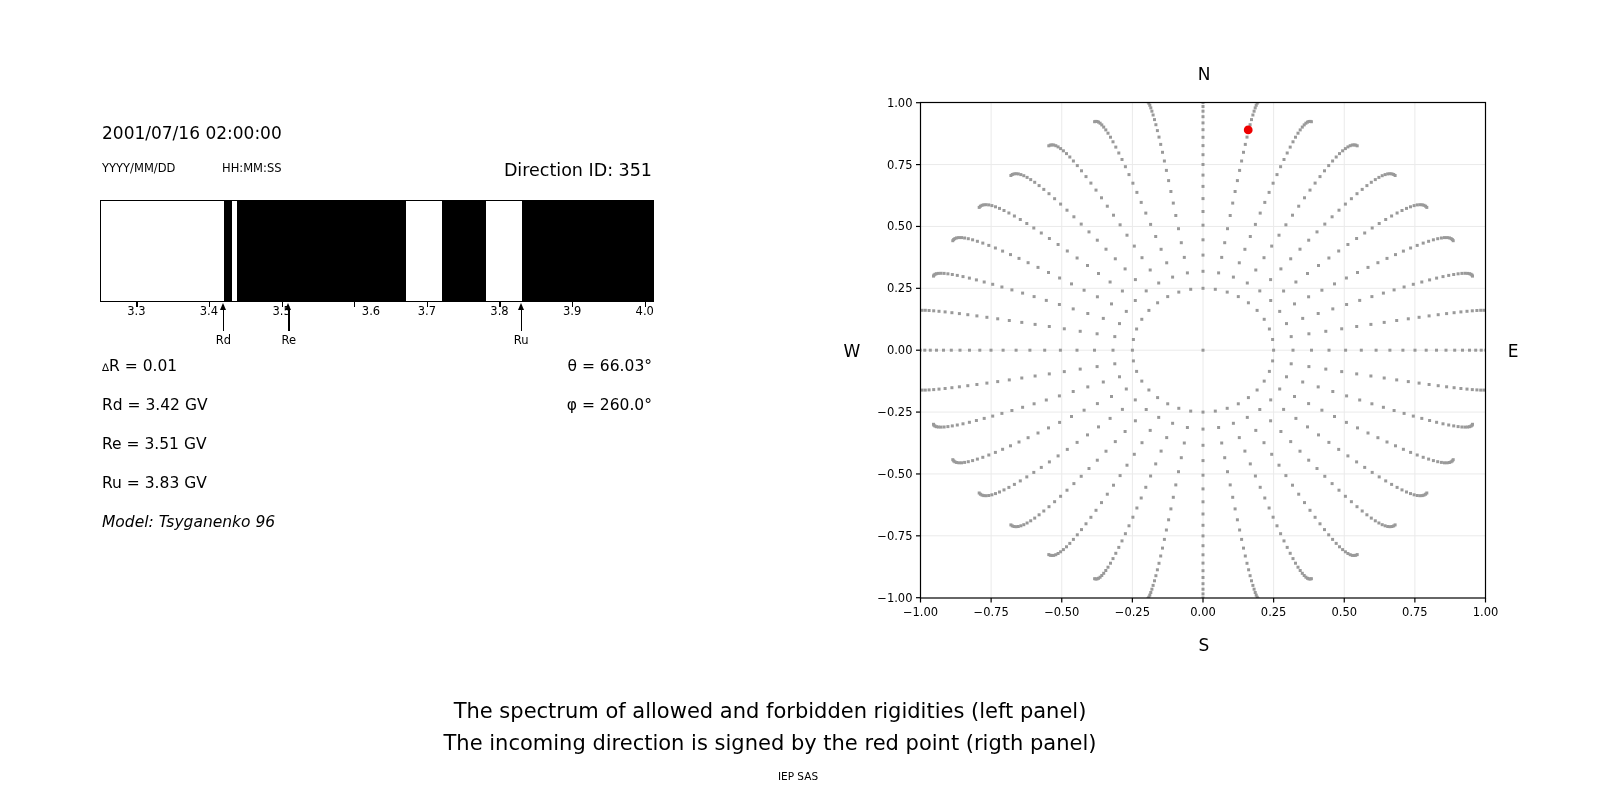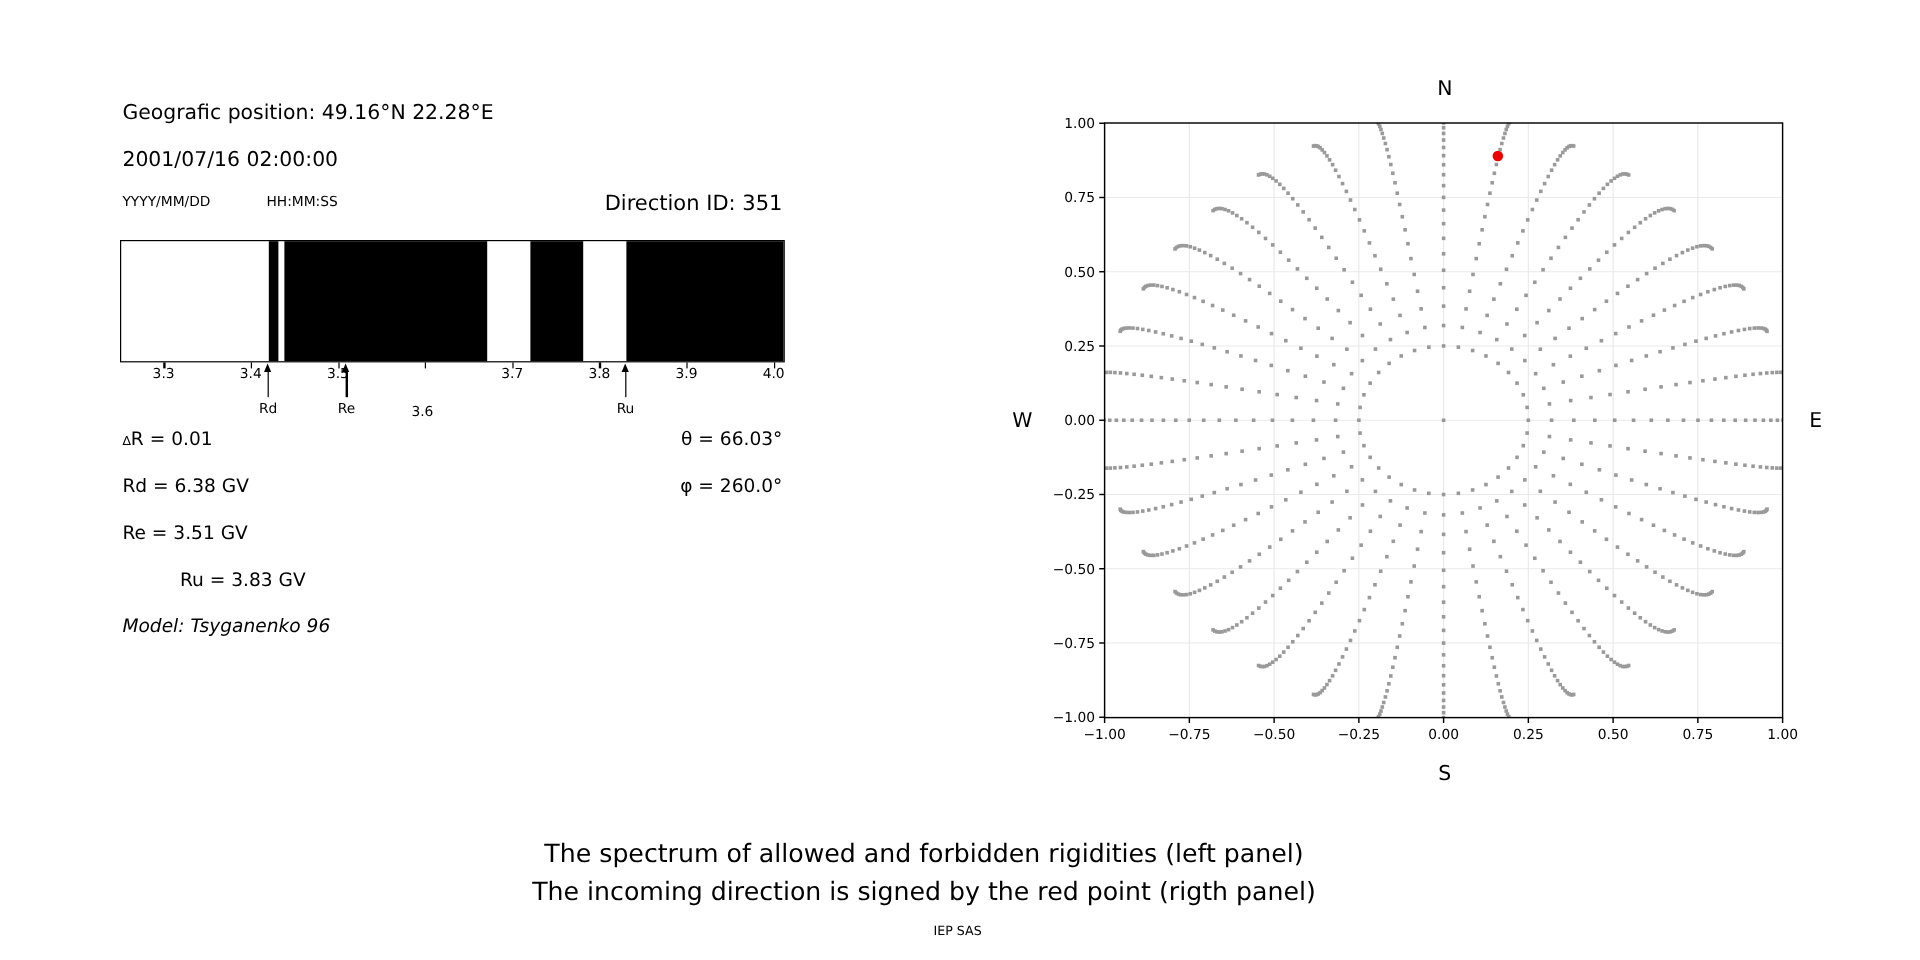--- a/index.html
+++ b/index.html
@@ -29,41 +29,40 @@
   .cap1{top:699px;}
   .cap2{top:731px;}
   .credit{position:absolute;top:770px;font-size:10.5px;transform:translateX(-50%);left:798px;}
   svg text{font-family:"DejaVu Sans","Liberation Sans",sans-serif;}
 </style>
 </head>
 <body>
 
 <div class="fig">
 
-  <div class="abs t geo">Geografic position: 49.16°N 22.28°E</div>
   <div class="abs t dt">2001/07/16 02:00:00</div>
   <div class="abs t fmt fmt-date">YYYY/MM/DD</div>
   <div class="abs t fmt fmt-time">HH:MM:SS</div>
   <div class="abs t dirid">Direction ID: 351</div>
 
   <div class="barcode abs" id="barcode">
       <div class="seg" style="left: 123.474px; width: 7.26316px; background: rgb(0, 0, 0);"></div>
       <div class="seg" style="left: 135.821px; width: 169.232px; background: rgb(0, 0, 0);"></div>
       <div class="seg" style="left: 341.368px; width: 43.5789px; background: rgb(0, 0, 0);"></div>
       <div class="seg" style="left: 421.263px; width: 130.737px; background: rgb(0, 0, 0);"></div>
     </div>
   <div id="barcode-axis">
       <div class="abs btick" style="left: 136.316px; top: 301.5px;"></div>
       <div class="bticklbl t" style="left: 136.316px;">3.3</div>
       <div class="abs btick" style="left: 208.947px; top: 301.5px;"></div>
       <div class="bticklbl t" style="left: 208.947px;">3.4</div>
       <div class="abs btick" style="left: 281.579px; top: 301.5px;"></div>
       <div class="bticklbl t" style="left: 281.579px;">3.5</div>
       <div class="abs btick" style="left: 354.211px; top: 301.5px;"></div>
-      <div class="bticklbl t" style="left: 352px; margin-top: 32px;">3.6</div>
+      <div class="bticklbl t" style="left: 371px;">3.6</div>
       <div class="abs btick" style="left: 426.842px; top: 301.5px;"></div>
       <div class="bticklbl t" style="left: 426.842px;">3.7</div>
       <div class="abs btick" style="left: 499.474px; top: 301.5px;"></div>
       <div class="bticklbl t" style="left: 499.474px;">3.8</div>
       <div class="abs btick" style="left: 572.105px; top: 301.5px;"></div>
       <div class="bticklbl t" style="left: 572.105px;">3.9</div>
       <div class="abs btick" style="left: 644.737px; top: 301.5px;"></div>
       <div class="bticklbl t" style="left: 644.737px;">4.0</div>
     </div>
   <div id="barcode-markers">
@@ -73,23 +72,23 @@
       <div class="mhead" style="left: 285.242px; top: 303px;"></div>
       <div class="mshaft" style="left: 288.142px; top: 309px; height: 22px;"></div>
       <div class="mlbl t" style="left: 288.842px; top: 333px;">Re</div>
       <div class="mhead" style="left: 517.663px; top: 303px;"></div>
       <div class="mshaft" style="left: 520.563px; top: 309px; height: 22px;"></div>
       <div class="mlbl t" style="left: 521.263px; top: 333px;">Ru</div>
     </div>
 
   <div id="info-left">
       <div class="inforow" style="top: 355px;"><span class="dsym">∆</span>R = 0.01</div>
-      <div class="inforow" style="top: 394px;">Rd = 6.38 GV</div>
+      <div class="inforow" style="top: 394px;">Rd = 3.42 GV</div>
       <div class="inforow" style="top: 433px;">Re = 3.51 GV</div>
-      <div class="inforow" style="top: 472px; margin-left: 48px;">Ru = 3.83 GV</div>
+      <div class="inforow" style="top: 472px;">Ru = 3.83 GV</div>
       <div class="inforow" style="top: 511px; font-style: italic;">Model: Tsyganenko 96</div>
     </div>
   <div id="info-right">
       <div class="inforow-r" style="top: 355px;">θ = 66.03°</div>
       <div class="inforow-r" style="top: 394px;">φ = 260.0°</div>
     </div>
 
   <svg class="abs" id="polar" style="left:790px;top:40px;" width="790" height="620" viewBox="0 0 790 620">
       <defs>
         <clipPath id="pc">

